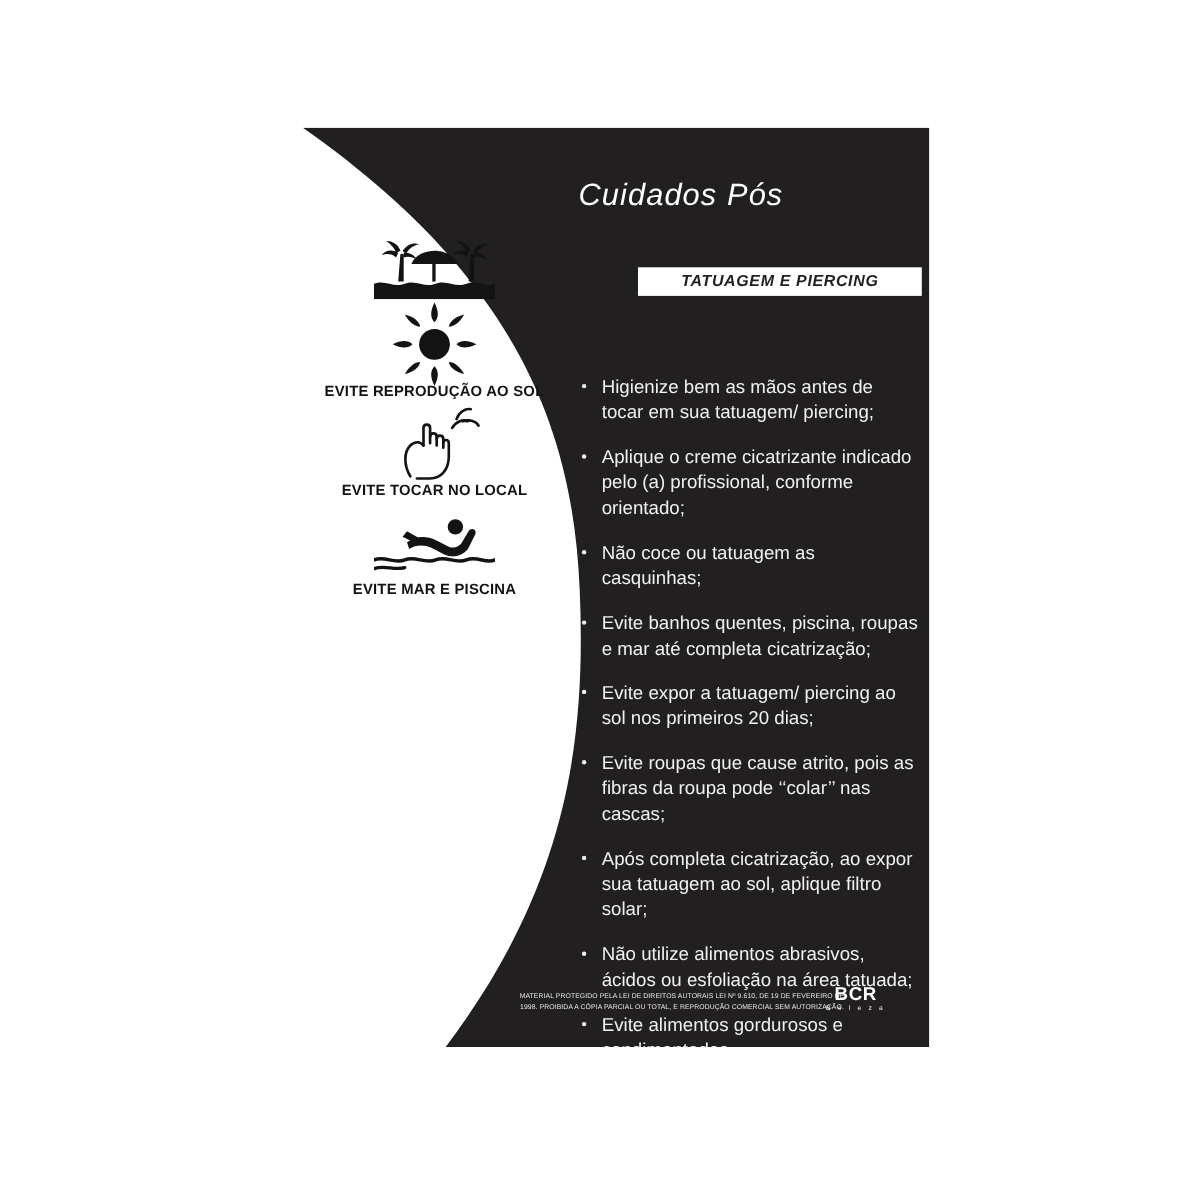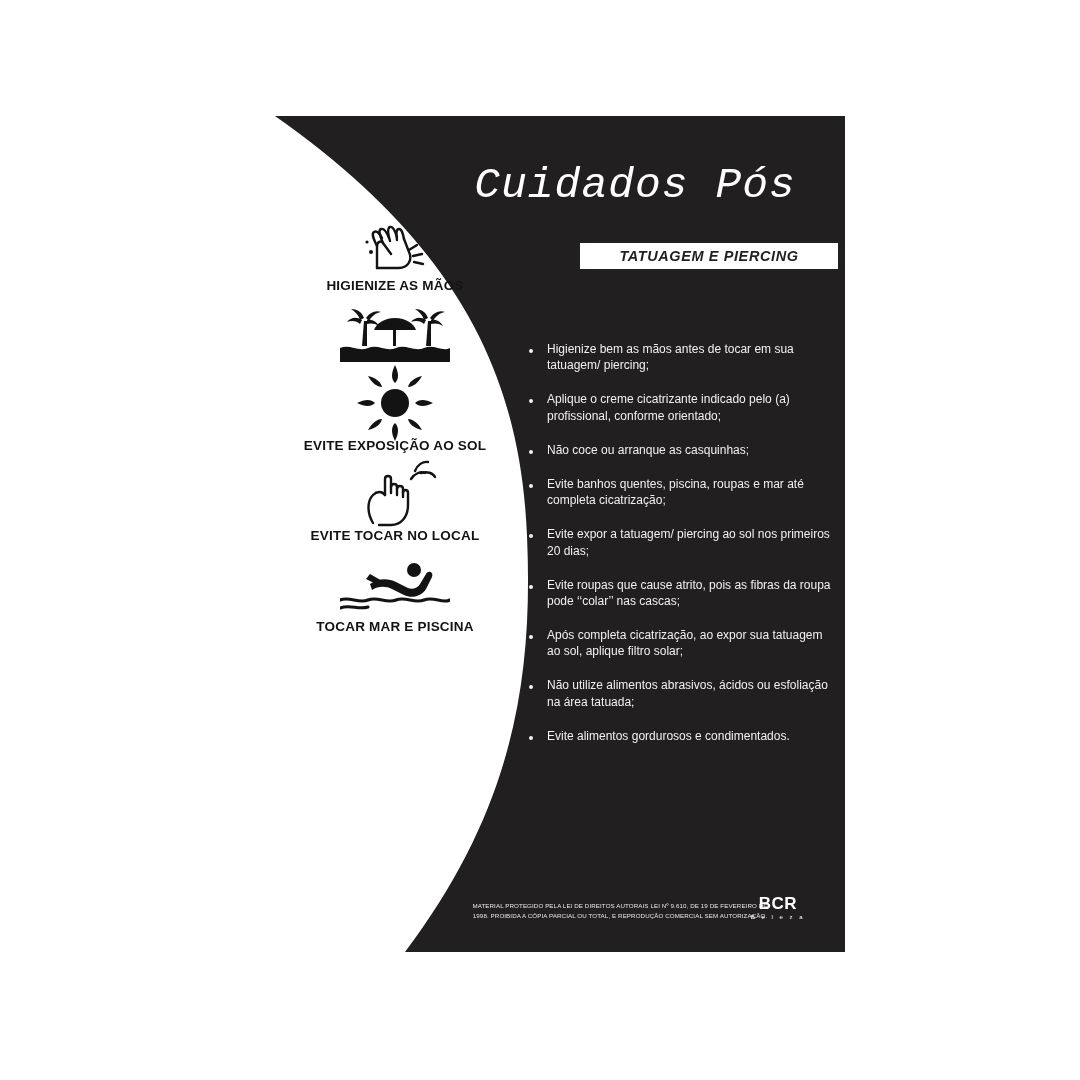--- a/index.html
+++ b/index.html
@@ -22,28 +22,28 @@
   
   .black-panel {
     position: absolute;
     inset: 0;
     background: #211f20;
     -webkit-clip-path: path("M 0 0 L 570 0 L 570 836 L 130 836 C 240 690 258 560 252 420 C 246 280 200 140 0 0 Z");
     clip-path: path("M 0 0 L 570 0 L 570 836 L 130 836 C 240 690 258 560 252 420 C 246 280 200 140 0 0 Z");
   }
   .title {
     position: absolute;
-    left: 180px;
+    left: 164px;
     top: 45px;
     width: 360px;
     text-align: center;
     color: #ffffff;
-    font-family: Liberation Mono, monospace;
+    font-family: Liberation Sans, sans-serif;
     font-style: italic;
-    font-size: 43px;
+    font-size: 28px;
     letter-spacing: 1px;
   }
   .subtitle-bar {
     position: absolute;
     left: 305px;
     top: 127px;
     width: 258px;
     height: 26px;
     background: #ffffff;
     display: flex;
@@ -88,21 +88,21 @@
     position: absolute;
     left: 250px;
     top: 225px;
     width: 310px;
   }
   .bullet {
     position: relative;
     padding-left: 22px;
     margin-bottom: 18px;
     color: #f2f1f1;
-    font-size: 12px;
+    font-size: 17px;
     line-height: 1.35;
   }
   .bullet .dot {
     position: absolute;
     left: 4px;
     top: 8px;
     width: 4px;
     height: 4px;
     border-radius: 50%;
     background: #f2f1f1;
@@ -146,40 +146,20 @@
   <div class="black-panel"></div>
 
   <div class="title">Cuidados Pós</div>
 
   <div class="subtitle-bar">
     <span>TATUAGEM E PIERCING</span>
   </div>
 
   <div class="icon-col">
 
-    <div class="icon-item">
-      <div class="glyph">
-        <svg width="96" height="62" viewBox="0 0 96 62">
-          <g fill="none" stroke="#141314" stroke-width="2.4" stroke-linecap="round" stroke-linejoin="round">
-            <path d="M30 56 L30 34 C30 30 34 28 36 31 L44 42"></path>
-            <path d="M30 34 C27 28 24 22 27 20 C30 18 33 22 35 26"></path>
-            <path d="M36 31 C33 24 31 18 34 17 C37 16 40 21 42 26"></path>
-            <path d="M43 29 C41 22 40 16 43 15 C46 14 48 19 50 25"></path>
-            <path d="M50 28 C49 22 49 17 52 17 C55 17 56 22 57 27"></path>
-            <path d="M57 27 L62 40 C66 49 60 56 52 56 L30 56"></path>
-            <path d="M62 38 L70 33"></path>
-            <path d="M66 44 L75 42"></path>
-            <path d="M67 50 L76 52"></path>
-          </g>
-          <circle cx="24" cy="40" r="2" fill="#141314"></circle>
-          <circle cx="20" cy="30" r="1.6" fill="#141314"></circle>
-        </svg>
-      </div>
-      <div class="caption">HIGIENIZE AS MÃOS</div>
-    </div>
 
     <div class="icon-item">
       <div class="glyph">
         <svg width="110" height="58" viewBox="0 0 110 58">
           <g fill="#141314">
             <path d="M22 16 C16 12 10 14 7 18 C12 16 17 17 20 20 L22 16 Z"></path>
             <path d="M24 14 C22 8 17 5 11 5 C16 8 19 12 20 16 L24 14 Z"></path>
             <path d="M26 14 C30 8 36 6 41 8 C35 9 31 13 29 17 L26 14 Z"></path>
             <path d="M27 16 C32 15 37 18 39 22 C35 19 30 19 27 20 L27 16 Z"></path>
             <path d="M24 17 L22 42 L27 42 L27 17 Z"></path>
@@ -205,21 +185,21 @@
             <path d="M43 78 C47 70 47 64 43 60 C39 64 39 70 43 78 Z"></path>
             <path d="M5 40 C13 44 19 44 23 40 C19 36 13 36 5 40 Z"></path>
             <path d="M81 40 C73 44 67 44 63 40 C67 36 73 36 81 40 Z"></path>
             <path d="M16 13 C24 15 29 19 30 24 C25 24 20 20 16 13 Z"></path>
             <path d="M70 67 C62 65 57 61 56 56 C61 56 66 60 70 67 Z"></path>
             <path d="M70 13 C66 20 61 24 56 24 C57 19 62 15 70 13 Z"></path>
             <path d="M16 67 C20 60 25 56 30 56 C29 61 24 65 16 67 Z"></path>
           </g>
         </svg>
       </div>
-      <div class="caption">EVITE EXPOSIÇÃO AO SOL</div>
+      <div class="caption">EVITE REPRODUÇÃO AO SOL</div>
     </div>
 
     <div class="icon-item">
       <div class="glyph">
         <svg width="92" height="72" viewBox="0 0 92 72">
           <g fill="none" stroke="#141314" stroke-width="2.4" stroke-linecap="round" stroke-linejoin="round">
             <path d="M24 66 C18 56 18 44 24 38 C28 34 33 34 36 38"></path>
             <path d="M36 38 L36 22 C36 18 42 18 42 22 L42 36"></path>
             <path d="M42 30 C42 26 48 26 48 30 L48 38"></path>
             <path d="M48 32 C48 28 54 28 54 32 L54 40"></path>
@@ -238,30 +218,30 @@
         <svg width="110" height="52" viewBox="0 0 110 52">
           <g fill="#141314">
             <circle cx="74" cy="12" r="7"></circle>
             <path d="M30 26 C38 20 48 20 56 24 L68 30 C72 32 78 30 80 26 L86 16 C88 12 94 14 92 19 L86 31 C82 38 72 41 64 37 L52 31 C46 28 38 28 32 32 Z"></path>
             <path d="M30 16 L44 24 L40 28 L26 21 Z"></path>
             <path d="M0 42 C10 38 18 46 28 42 C38 38 46 46 56 42 C66 38 74 46 84 42 C94 38 102 46 110 42" fill="none" stroke="#141314" stroke-width="3.2" stroke-linecap="round"></path>
             <path d="M0 50 C10 46 18 52 28 49" fill="none" stroke="#141314" stroke-width="3" stroke-linecap="round"></path>
           </g>
         </svg>
       </div>
-      <div class="caption">TOCAR MAR E PISCINA</div>
+      <div class="caption">EVITE MAR E PISCINA</div>
     </div>
 
 
   </div>
 
   <div class="bullets">
     <div class="bullet"><span class="dot"></span><span>Higienize bem as mãos antes de tocar em sua tatuagem/ piercing;</span></div>
     <div class="bullet"><span class="dot"></span><span>Aplique o creme cicatrizante indicado pelo (a) profissional, conforme orientado;</span></div>
-    <div class="bullet"><span class="dot"></span><span>Não coce ou arranque as casquinhas;</span></div>
+    <div class="bullet"><span class="dot"></span><span>Não coce ou tatuagem as casquinhas;</span></div>
     <div class="bullet"><span class="dot"></span><span>Evite banhos quentes, piscina, roupas e mar até completa cicatrização;</span></div>
     <div class="bullet"><span class="dot"></span><span>Evite expor a tatuagem/ piercing ao sol nos primeiros 20 dias;</span></div>
     <div class="bullet"><span class="dot"></span><span>Evite roupas que cause atrito, pois as fibras da roupa pode ‘‘colar’’ nas cascas;</span></div>
     <div class="bullet"><span class="dot"></span><span>Após completa cicatrização, ao expor sua tatuagem ao sol, aplique filtro solar;</span></div>
     <div class="bullet"><span class="dot"></span><span>Não utilize alimentos abrasivos, ácidos ou esfoliação na área tatuada;</span></div>
     <div class="bullet"><span class="dot"></span><span>Evite alimentos gordurosos e condimentados.</span></div>
   </div>
 
   <div class="footer">MATERIAL PROTEGIDO PELA LEI DE DIREITOS AUTORAIS LEI Nº 9.610, DE 19 DE FEVEREIRO DE 1998. PROIBIDA A CÓPIA PARCIAL OU TOTAL, E REPRODUÇÃO COMERCIAL SEM AUTORIZAÇÃO.</div>
 

